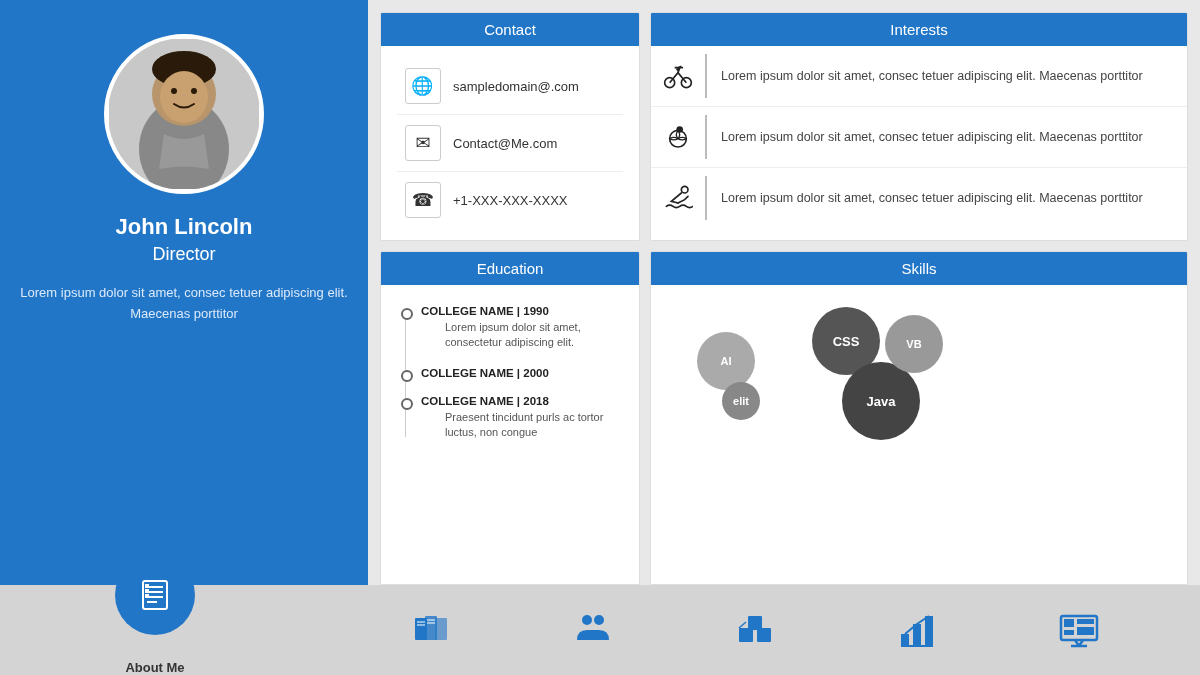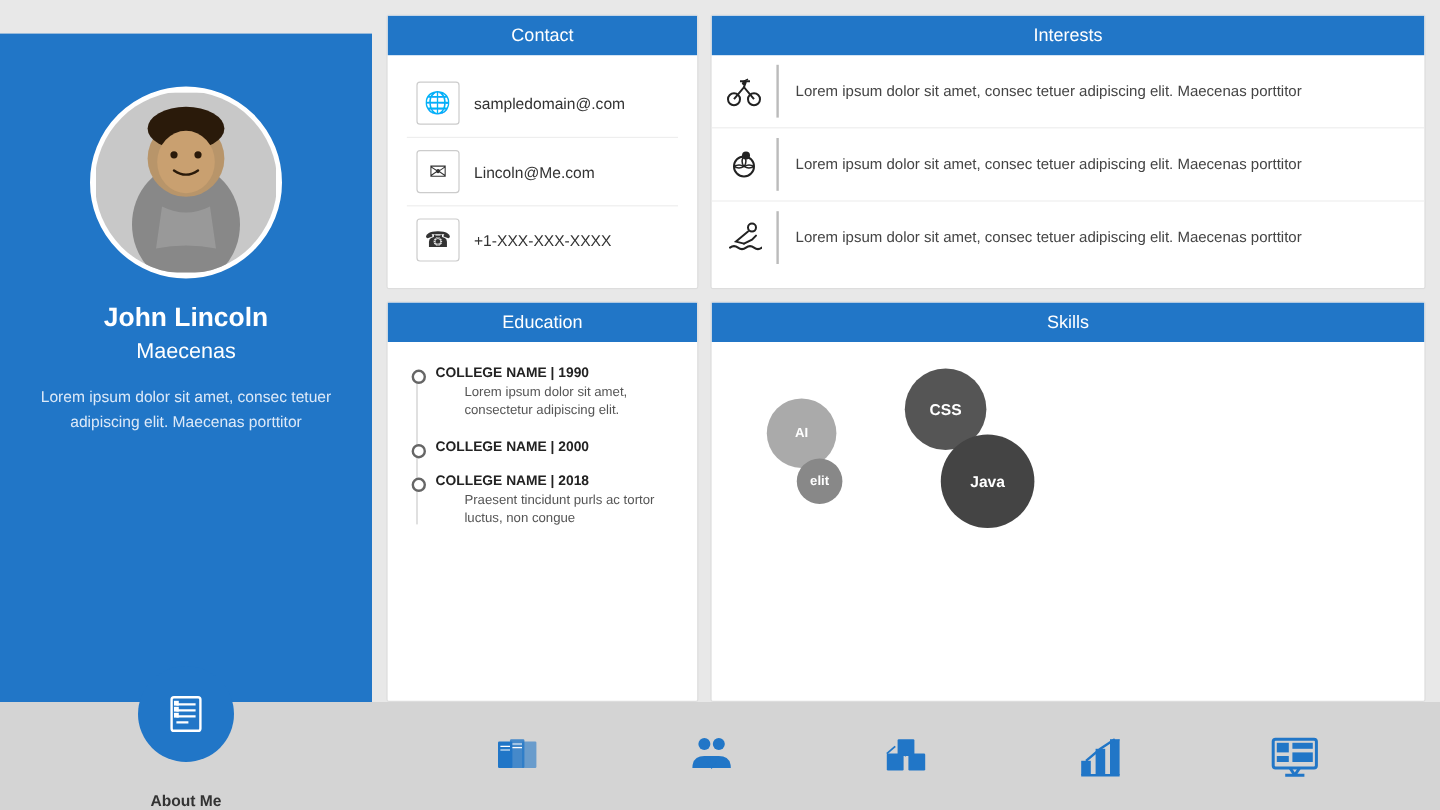--- a/index.html
+++ b/index.html
@@ -12,29 +12,28 @@
       display: flex;
       flex-direction: column;
     }
     .main-content {
       display: flex;
       flex: 1;
       overflow: hidden;
     }
     
     .left-panel {
-      width: 310px;
+      width: 368px;
       background: #2176c7;
       display: flex;
       flex-direction: column;
       align-items: center;
-      padding: 44px 20px 20px;
+      padding: 34px 20px 20px;
       color: white;
       position: relative;
-      margin-top: 28px;
     }
     .avatar-circle {
       width: 160px;
       height: 160px;
       border-radius: 50%;
       background: white;
       overflow: hidden;
       display: flex;
       align-items: center;
       justify-content: center;
@@ -298,37 +297,37 @@
 
         <ellipse cx="75" cy="58" rx="24" ry="26" fill="#c9a070"></ellipse>
 
         <circle cx="65" cy="52" r="3" fill="#2a1a0a"></circle>
         <circle cx="85" cy="52" r="3" fill="#2a1a0a"></circle>
 
         <path d="M65 65 Q75 72 85 65" stroke="#2a1a0a" stroke-width="2" fill="none" stroke-linecap="round"></path>
       </svg>
     </div>
     <div class="person-name">John Lincoln</div>
-    <div class="person-title">Maecenas</div>
+    <div class="person-title">Director</div>
     <div class="person-bio">Lorem ipsum dolor sit amet, consec tetuer adipiscing elit. Maecenas porttitor</div>
   </div>
 
   <div class="right-panels">
     <div class="top-row">
 
       <div class="card contact-card">
         <div class="card-header">Contact</div>
         <div class="card-body">
           <div class="contact-item">
             <div class="contact-icon">🌐</div>
             <span>sampledomain@.com</span>
           </div>
           <div class="contact-item">
             <div class="contact-icon">✉</div>
-            <span>Lincoln@Me.com</span>
+            <span>Contact@Me.com</span>
           </div>
           <div class="contact-item">
             <div class="contact-icon">☎</div>
             <span>+1-XXX-XXX-XXXX</span>
           </div>
         </div>
       </div>
 
       <div class="card interests-card">
         <div class="card-header">Interests</div>
@@ -399,20 +398,21 @@
         </div>
       </div>
 
       <div class="card skills-card">
         <div class="card-header">Skills</div>
         <div class="card-body">
           <div class="skills-bubbles" id="skills-container">
           <div class="bubble" style="width: 68px; height: 68px; left: 145px; top: 10px; background: rgb(85, 85, 85); font-size: 13px;">CSS</div>
               <div class="bubble" style="width: 58px; height: 58px; left: 30px; top: 35px; background: rgb(170, 170, 170); font-size: 11px;">AI</div>
               <div class="bubble" style="width: 78px; height: 78px; left: 175px; top: 65px; background: rgb(68, 68, 68); font-size: 13px;">Java</div>
+              <div class="bubble" style="width: 58px; height: 58px; left: 218px; top: 18px; background: rgb(153, 153, 153); font-size: 11px;">VB</div>
               <div class="bubble" style="width: 38px; height: 38px; left: 55px; top: 85px; background: rgb(136, 136, 136); font-size: 11px;">elit</div>
             </div>
         </div>
       </div>
     </div>
   </div>
 </div>
 
 <div class="bottom-nav">
   <div class="about-me-section">

